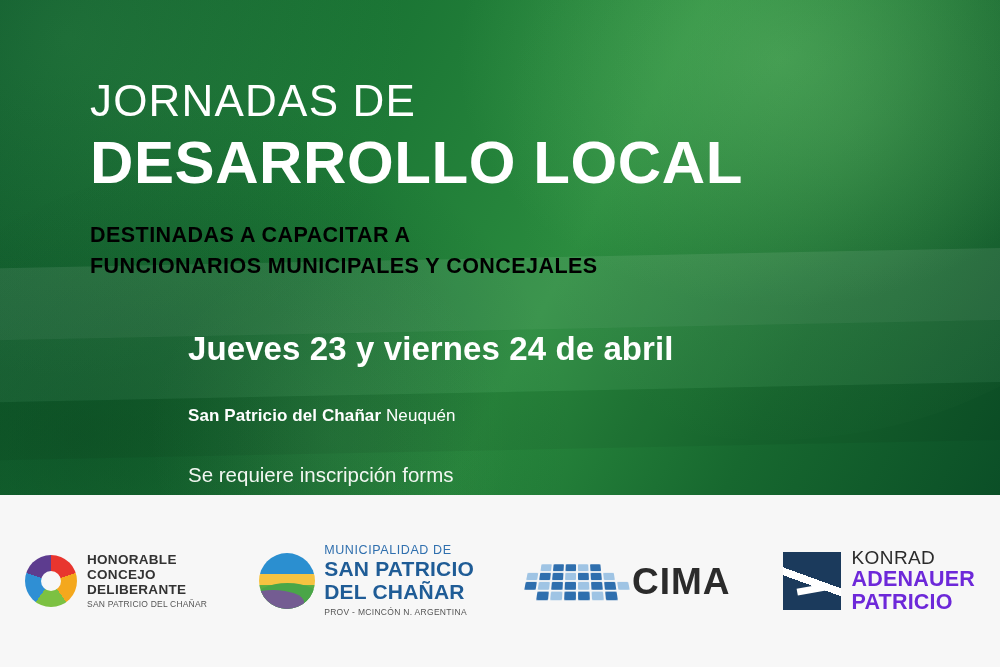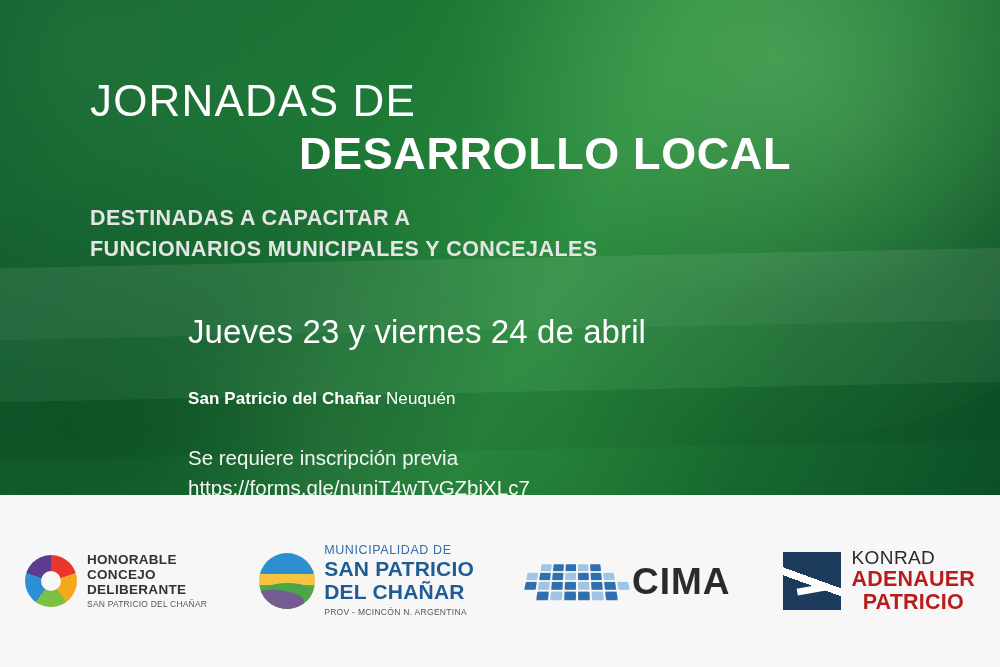--- a/index.html
+++ b/index.html
@@ -93,42 +93,41 @@
 
   .title-line1 {
     color: #ffffff;
     font-size: 44px;
     font-weight: 400;
     letter-spacing: 1.2px;
     line-height: 1.06;
   }
   .title-line2 {
     color: #ffffff;
-    font-size: 45px;
+    font-size: 60px;
     font-weight: bold;
     letter-spacing: 0.6px;
     line-height: 1.12;
     margin-top: 4px;
-    text-align: center;
   }
   .subtitle {
     margin-top: 24px;
-    color: #e5e5e5;
+    color: #000000;
     font-size: 21.5px;
     font-weight: bold;
     letter-spacing: 0.45px;
     line-height: 1.45;
   }
 
   .date-line {
     margin-top: 48px;
     margin-left: 98px;
     color: #ffffff;
     font-size: 33px;
-    font-weight: normal;
+    font-weight: bold;
     letter-spacing: 0.1px;
   }
 
   .place-line {
     margin-top: 38px;
     margin-left: 98px;
     color: #ffffff;
     font-size: 17px;
     letter-spacing: 0.1px;
   }
@@ -310,23 +309,22 @@
   .kas-text { line-height: 1.08; }
   .kas-text .k1 {
     font-size: 19px;
     color: #2b2b2b;
     letter-spacing: 0.4px;
   }
   .kas-text .k2,
   .kas-text .k3 {
     font-size: 21.5px;
     font-weight: bold;
-    color: #b91c1c;
+    color: #6d28d9;
     letter-spacing: 0.2px;
-    text-align: center;
   }
 </style>
 </head>
 <body>
 
 <div class="poster">
 
   <div class="hero">
     <div class="hero-bg"></div>
     <div class="swirl s1"></div>
@@ -347,21 +345,21 @@
       </div>
 
       <div class="date-line">Jueves 23 y viernes 24 de abril</div>
 
       <div class="place-line">
         <span class="place-strong">San Patricio del Chañar</span>
         <span class="place-city">Neuquén</span>
       </div>
 
       <div class="reg-block">
-        <div>Se requiere inscripción previa</div>
+        <div>Se requiere inscripción forms</div>
         <div>https://forms.gle/nuniT4wTyGZbjXLc7</div>
       </div>
     </div>
   </div>
 
   <div class="footer">
 
     <div class="logo hcd">
       <div class="hcd-mark"></div>
       <div class="hcd-text">

